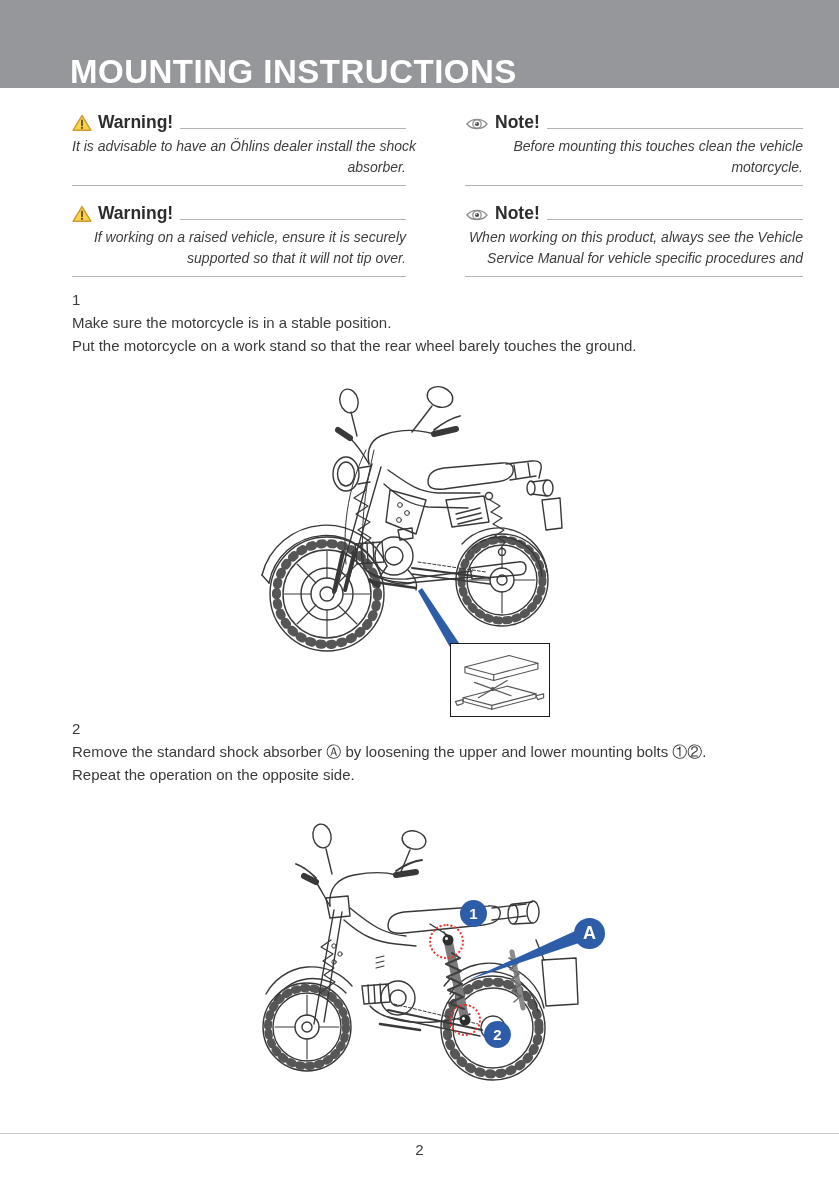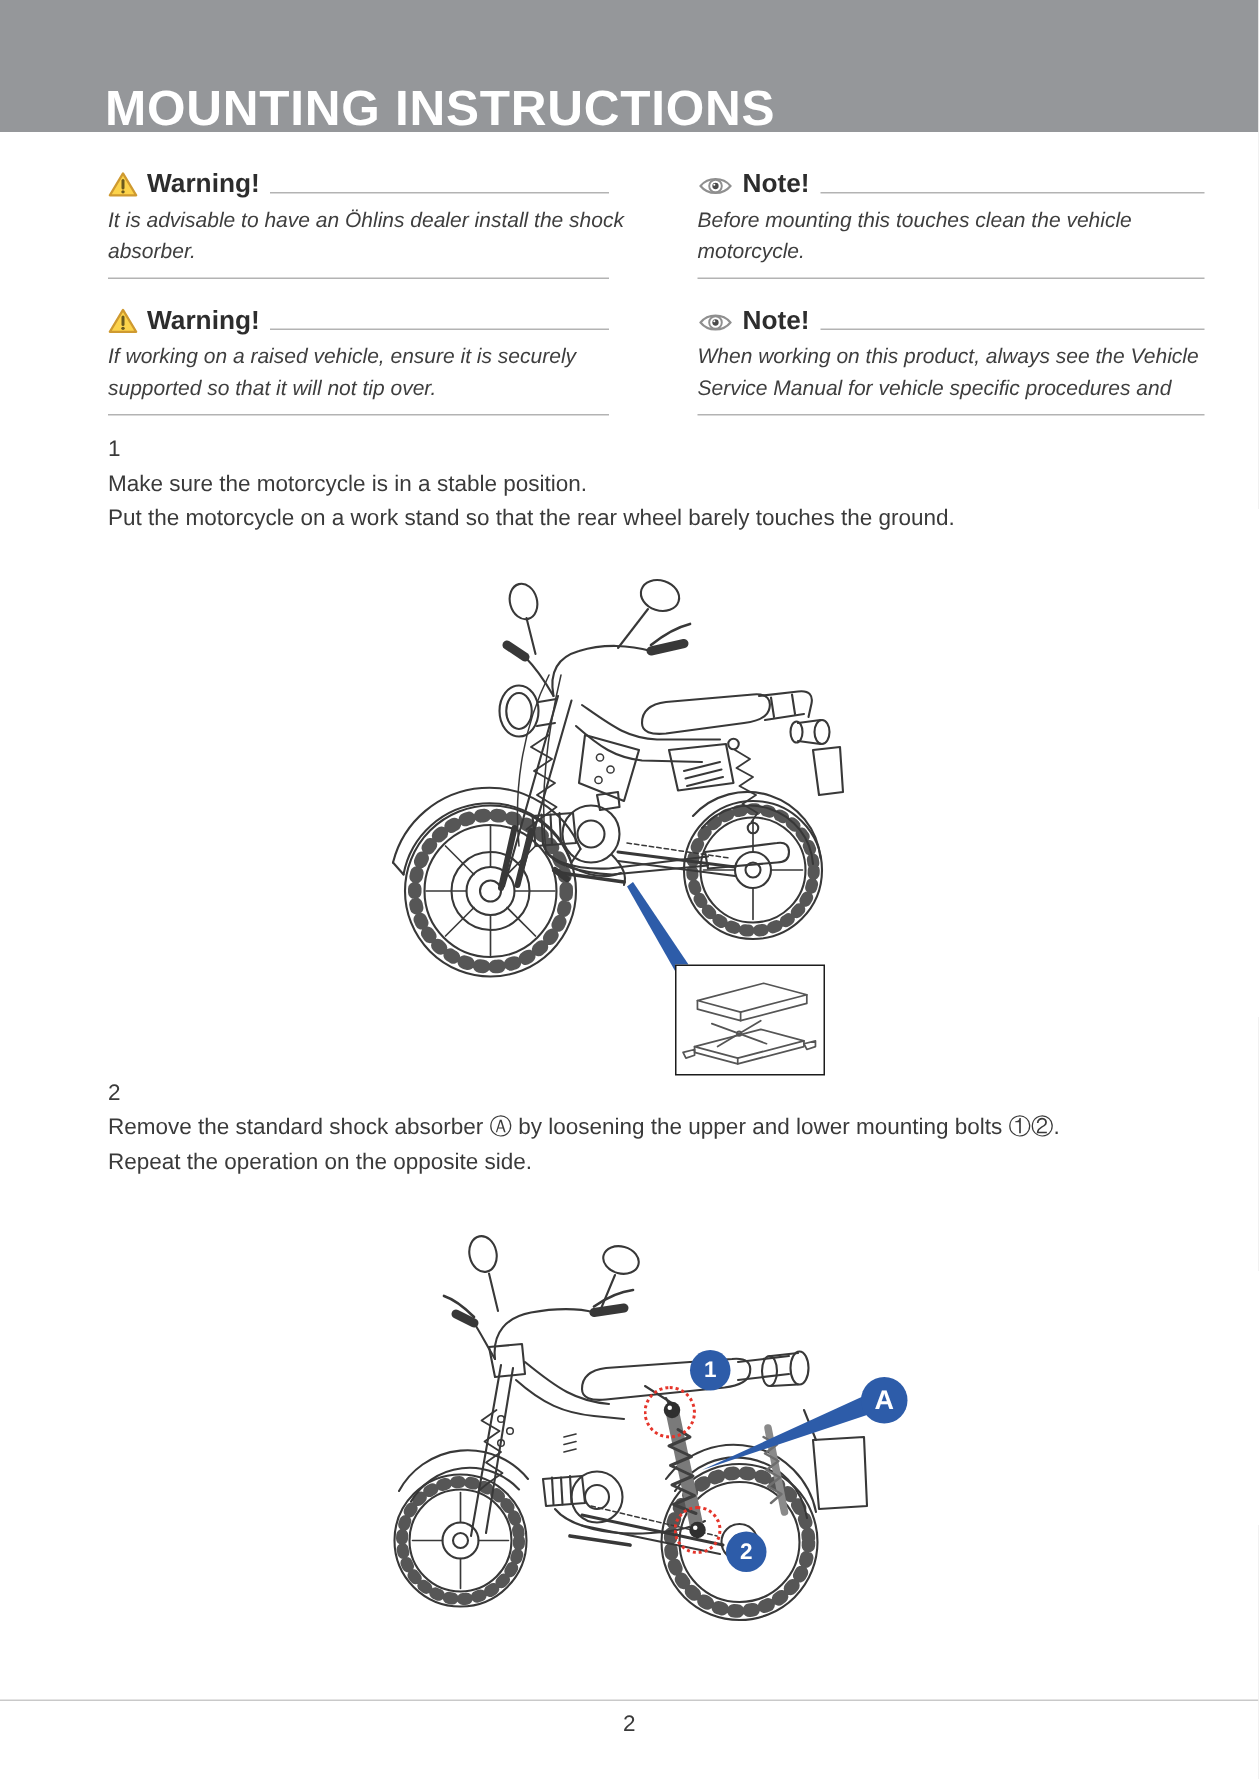--- a/index.html
+++ b/index.html
@@ -15,21 +15,21 @@
   .col { position:absolute; top:111px; }
   .col-left  { left:72px;  width:334px; }
   .col-right { left:430px; width:338px;margin-left:35px; }
   .notice { margin-bottom:16px; }
   .notice-head { display:flex; align-items:flex-end; }
   .notice-head .icon { flex:0 0 auto; margin-right:6px; margin-bottom:1px; line-height:0; }
   .head-text { font-weight:bold; font-size:17.5px; color:#2d2d2d; line-height:22px; white-space:nowrap; }
   .head-rule { flex:1 1 auto; border-bottom:1px solid #b3b3b3; margin-left:7px; margin-bottom:4px; height:0; }
   .notice-body { font-style:italic; font-size:14px; line-height:21px; color:#3e3e3e;
                  padding:3px 0 7px 0; border-bottom:1px solid #b3b3b3; }
-  .bline { white-space:nowrap; }
+  .bline { white-space:nowrap;text-align:right; }
 
   
   .step { position:absolute; left:72px; width:740px; font-size:15px; line-height:23px; color:#3a3a3a; }
   #step1 { top:288px; }
   #step2 { top:717px; }
   .step .sline { white-space:nowrap; }
 
   
   .figure { position:absolute; }
   #figure1 { left:150px; top:372px; width:420px; height:350px; }

